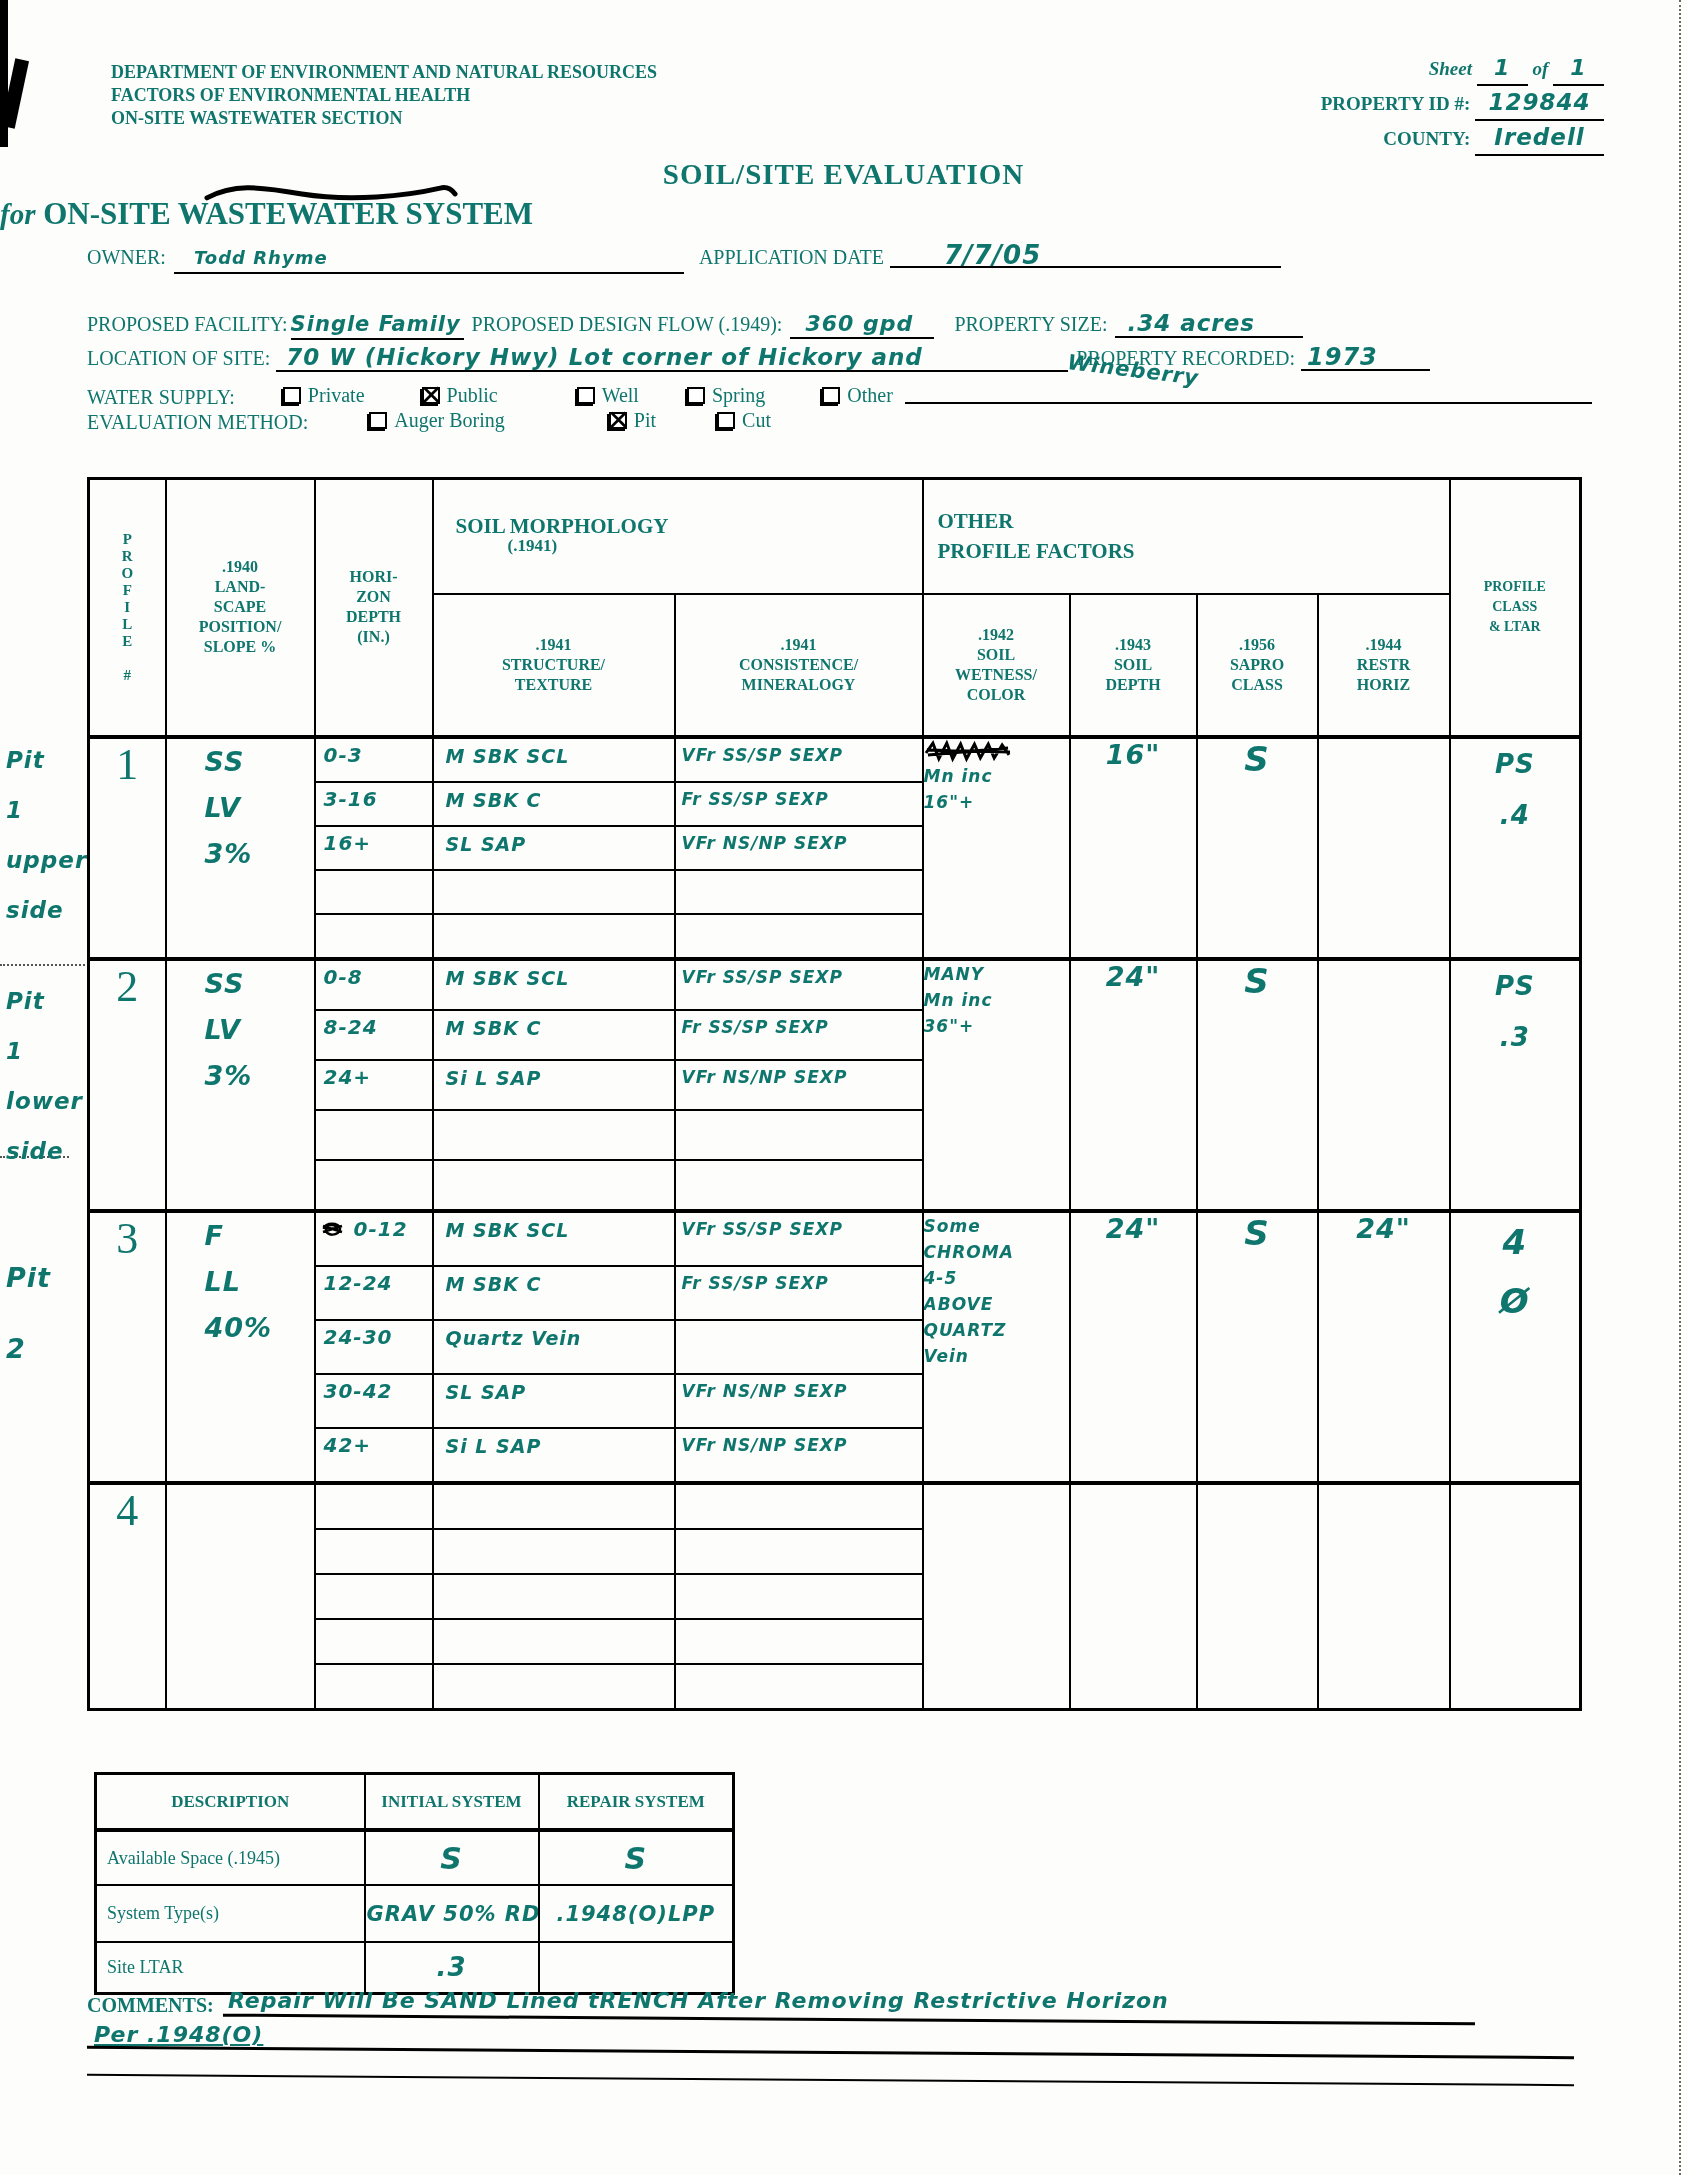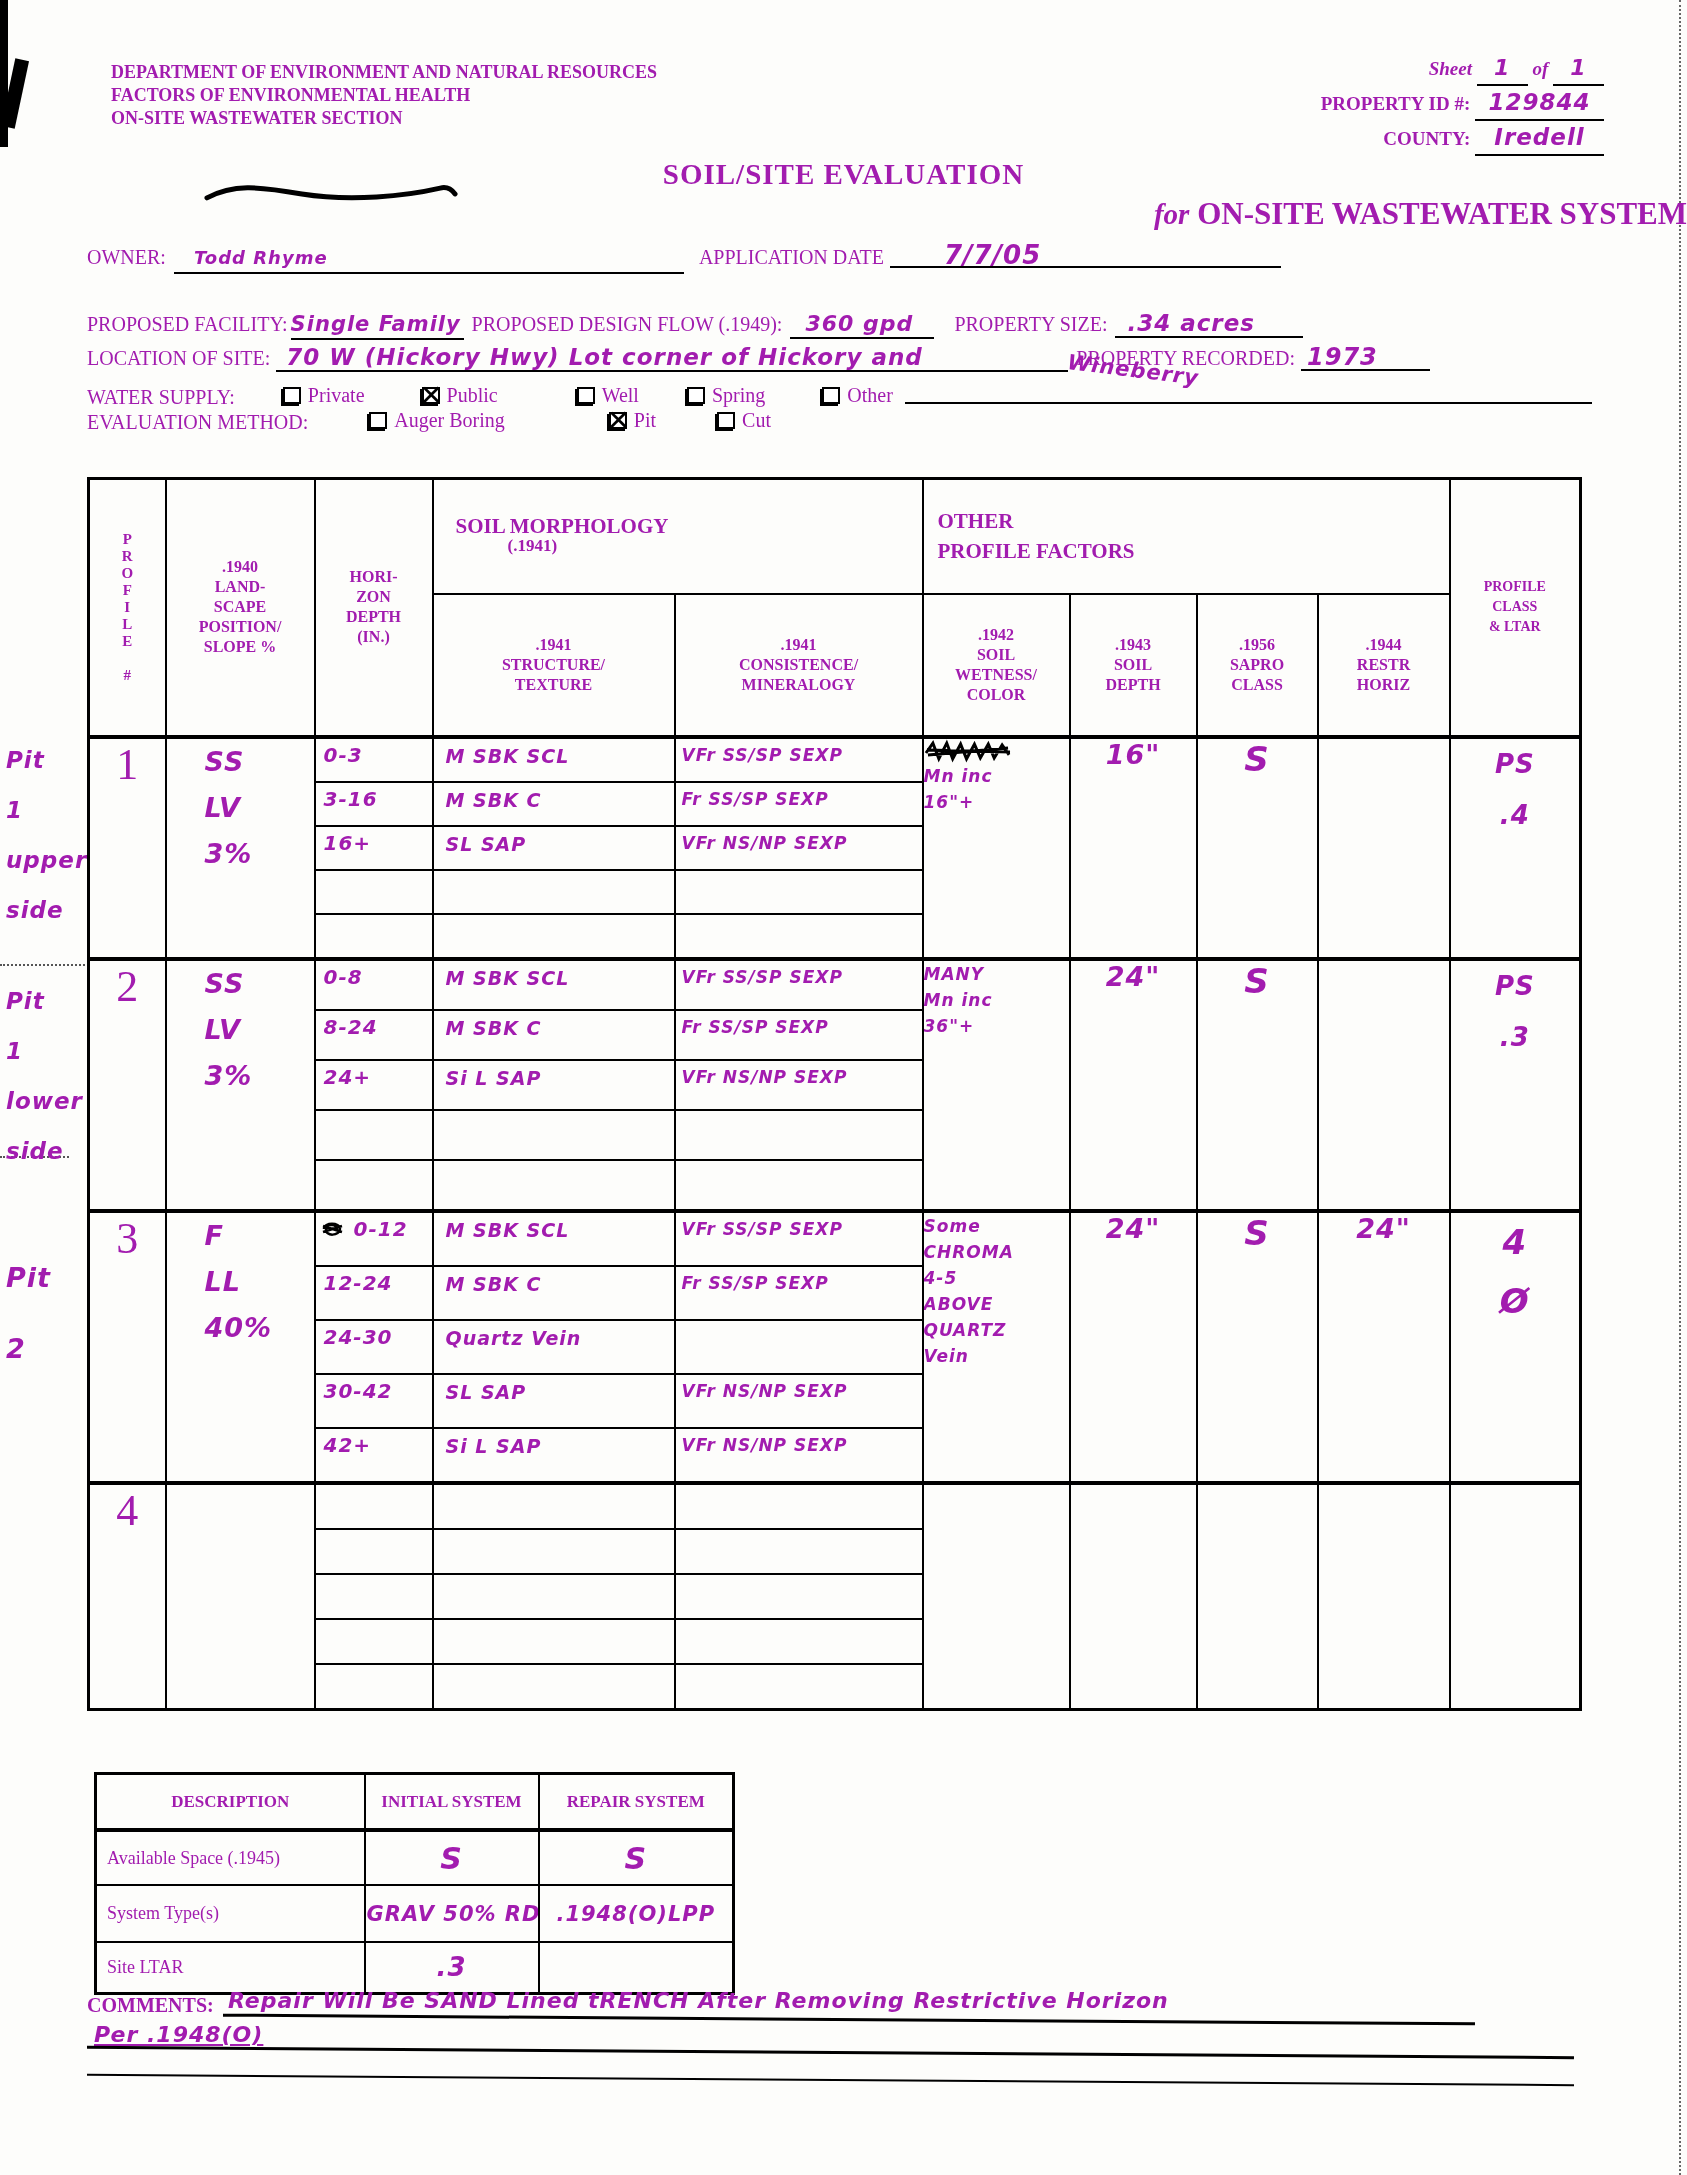--- a/index.html
+++ b/index.html
@@ -1,28 +1,28 @@
 <!DOCTYPE html>
 <html><head>
 <meta charset="utf-8">
 <style>
   html,body{margin:0;padding:0;background:#888;}
   .page{position:relative;width:1687px;height:2175px;background:#fdfdfb;margin:0 auto;
-        font-family:"Liberation Serif",serif;color:#a21caf;overflow:hidden;}
+        font-family:"Liberation Serif",serif;color:#0f766e;overflow:hidden;}
   .abs{position:absolute;}
   .hw{font-family:"DejaVu Sans",sans-serif;font-style:italic;font-weight:bold;letter-spacing:1px;}
   .prel{white-space:pre-line;}
   
   .dept{left:111px;top:61px;font-size:18px;line-height:23px;font-weight:bold;}
   .sheetblk{left:1208px;top:51px;width:396px;font-size:19px;font-weight:bold;text-align:right;line-height:33px;}
   .sheetblk .hw{font-size:22px;}
   .u{display:inline-block;border-bottom:2px solid #000;text-align:center;}
   
   .title1{left:0;top:158px;width:1687px;text-align:center;font-size:29px;font-weight:bold;letter-spacing:1px;}
-  .title2{left:0;top:196px;width:1687px;text-align:right;font-size:31px;font-weight:bold;}
+  .title2{left:0;top:196px;width:1687px;text-align:left;font-size:31px;font-weight:bold;}
   .title2 .for{font-style:italic;font-weight:bold;font-size:29px;}
   
   .frow{left:87px;width:1505px;display:flex;align-items:baseline;font-size:20px;}
   .frow .lab{white-space:nowrap;}
   .blank{display:inline-block;border-bottom:2px solid #000;height:26px;vertical-align:baseline;}
   .blank .hw{white-space:nowrap;}
   .cbopt{display:flex;align-items:center;white-space:nowrap;}
   .cb{position:relative;display:inline-block;width:14px;height:13px;border:2px solid #000;
       box-shadow:-2px 2px 0 0 #000;margin-right:7px;background:#fff;}
   .cb.checked::after{content:"\2715";position:absolute;left:-4px;top:-10px;font-size:28px;

